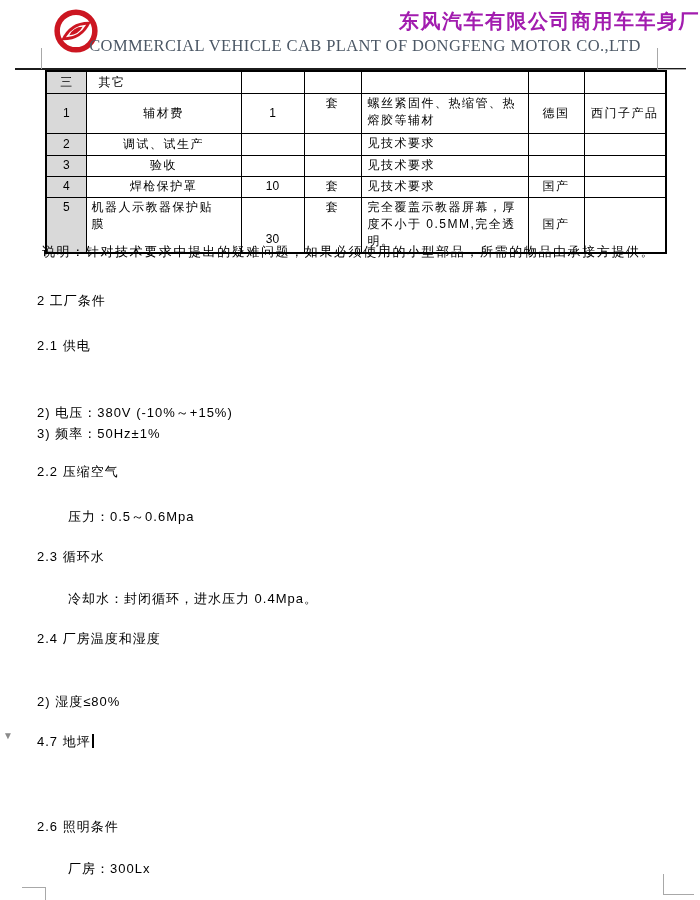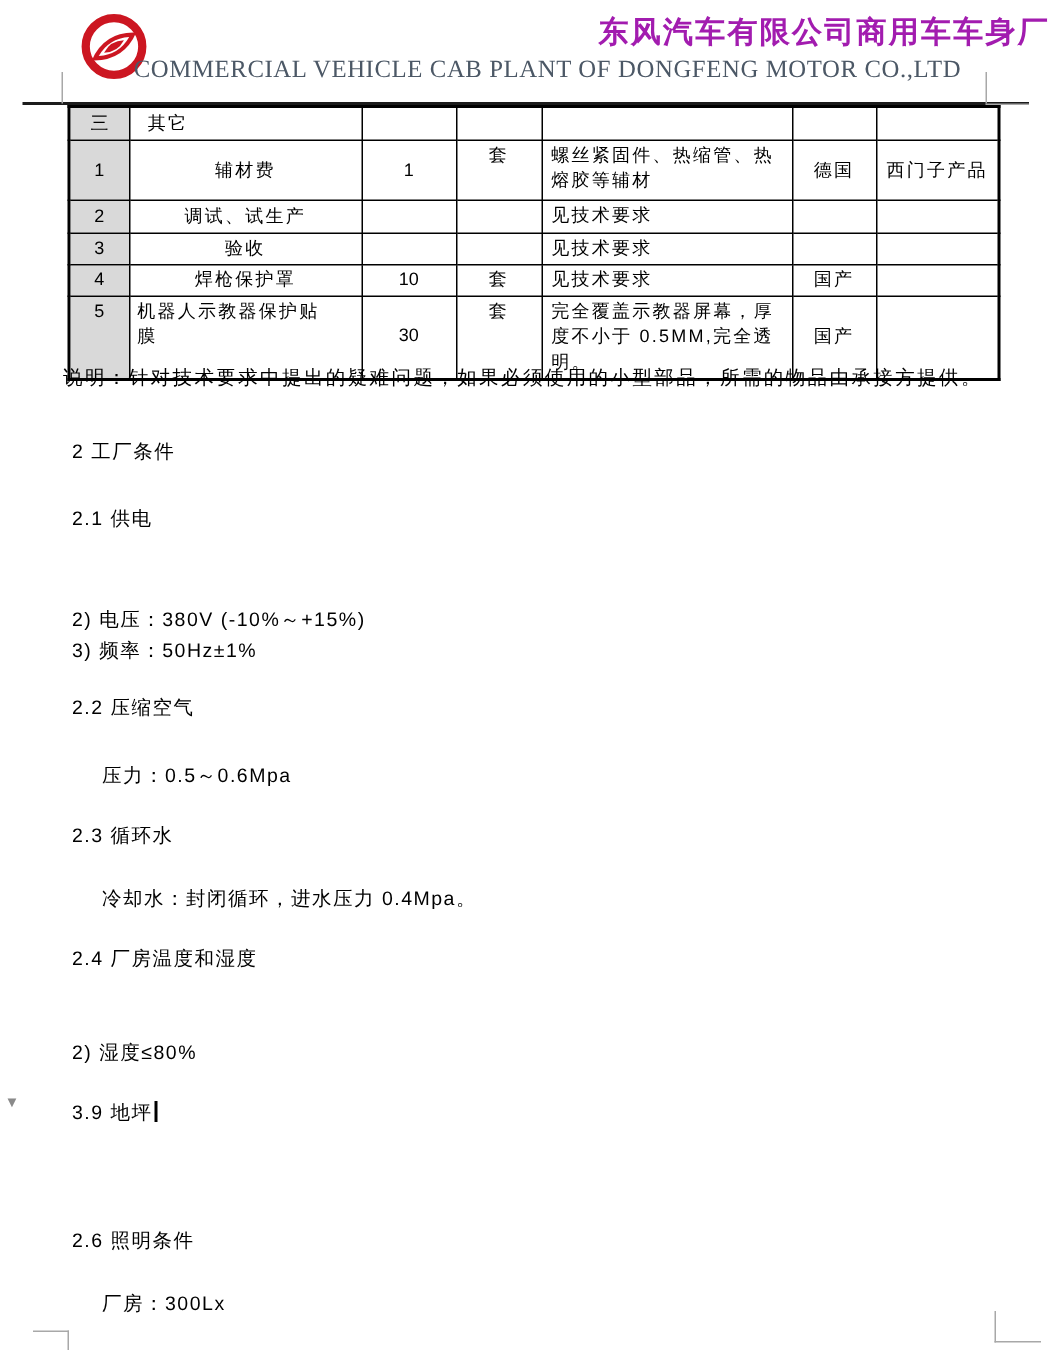--- a/index.html
+++ b/index.html
@@ -24,26 +24,26 @@
   table.doc td{border:1px solid #000;padding:1px 4px;overflow:hidden;vertical-align:middle;}
   table.doc{border:2px solid #000;}
   table.doc td.c-num{background:#d9d9d9;text-align:center;letter-spacing:0;}
   table.doc td.c-name{text-align:center;}
   table.doc td.c-qty{text-align:center;letter-spacing:0;}
   table.doc td.c-unit{text-align:center;vertical-align:top;}
   table.doc td.c-desc{text-align:left;vertical-align:top;padding-left:6px;}
   table.doc td.c-origin{text-align:center;margin-top:23px;}
   table.doc td.c-note{text-align:center;}
   table.doc td.v-top{vertical-align:top;}
-  table.doc td.v-bottom{vertical-align:bottom;padding-bottom:20px;}
+  table.doc td.v-bottom{vertical-align:bottom;padding-bottom:4px;}
   table.doc td.name-wrap{text-align:left;vertical-align:top;padding-right:24px;padding-left:5px;}
   table.doc td.sec-name{text-align:left;padding-left:12px;margin-top:48px;}
 
   
-  .bline{position:absolute;left:48px;font-size:13px;letter-spacing:1px;white-space:nowrap;}
+  .bline{position:absolute;left:37px;font-size:13px;letter-spacing:1px;white-space:nowrap;}
   .bline.indent{left:68px;}
   .tnote{position:absolute;left:42px;top:243px;font-size:13px;letter-spacing:1.6px;white-space:nowrap;}
   .cursor{display:inline-block;width:2px;height:14px;background:#000;vertical-align:-2px;margin-left:1px;}
   .collapse-tri{position:absolute;left:3px;top:731px;font-size:10px;color:#8a8a8a;line-height:10px;}
 </style>
 </head>
 <body>
 
 <div class="page">
 
@@ -142,18 +142,18 @@
   <div class="bline" style="top:404px">2) 电压：380V (-10%～+15%)</div>
   <div class="bline" style="top:425px">3) 频率：50Hz±1%</div>
   <div class="bline" style="top:463px">2.2 压缩空气</div>
   <div class="bline indent" style="top:508px">压力：0.5～0.6Mpa</div>
   <div class="bline" style="top:548px">2.3 循环水</div>
   <div class="bline indent" style="top:590px">冷却水：封闭循环，进水压力 0.4Mpa。</div>
   <div class="bline" style="top:630px">2.4 厂房温度和湿度</div>
   <div class="bline" style="top:693px">2) 湿度≤80%</div>
 
   <div class="collapse-tri">▼</div>
-  <div class="bline" style="top:733px"><span>3.9 地坪</span><span class="cursor"></span></div>
+  <div class="bline" style="top:733px"><span>4.7 地坪</span><span class="cursor"></span></div>
 
   <div class="bline" style="top:818px">2.6 照明条件</div>
   <div class="bline indent" style="top:860px">厂房：300Lx</div>
 
 </div>
 
 </body></html>

